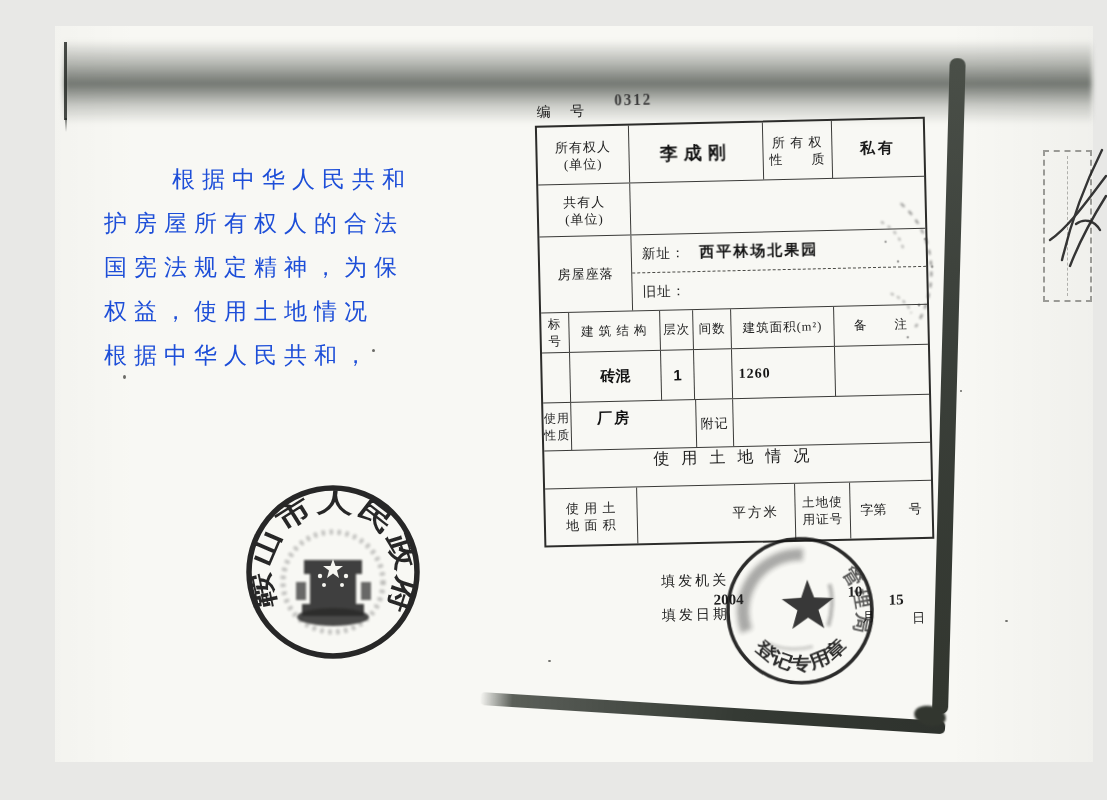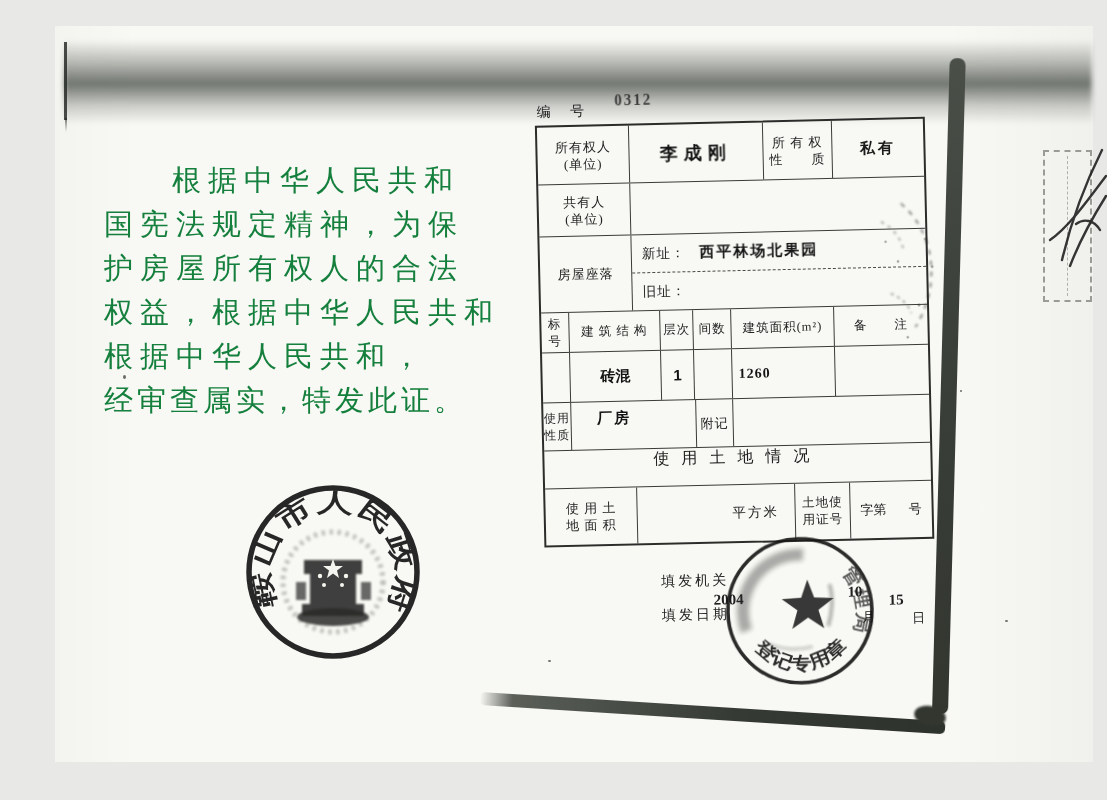--- a/index.html
+++ b/index.html
@@ -56,22 +56,22 @@
     border:2px dashed #9a9a96;
   }
   .nextpage-box::after{
     content:""; position:absolute; left:22px; top:4px; bottom:4px; width:0;
     border-left:1.5px dashed #b0b0ac;
   }
   .signature-svg{ position:absolute; left:1040px; top:128px; }
   
   .preamble{
     position:absolute; left:104px; top:158px; width:358px;
-    font-size:29px; line-height:44px; letter-spacing:7px; font-weight:500;
-    color:#15803d;
+    font-size:23px; line-height:44px; letter-spacing:7px; font-weight:500;
+    color:#1d4ed8;
   }
   .preamble .line{ white-space:nowrap; }
   .preamble .line.first{ text-indent:68px; }
   .preamble .line.last{ letter-spacing:4px; }
   .gov-seal-svg{ position:absolute; left:226px; top:464px; }
   
   .cert{
     position:absolute; left:520px; top:88px; width:430px; height:640px;
     transform:rotate(-1.3deg); transform-origin:0 0;
   }
@@ -153,25 +153,24 @@
   <g fill="none" stroke="#1c1c1c" stroke-width="2.4" stroke-linecap="round" opacity="0.88" filter="blur(0.2px)">
     <path d="M22,132 C30,98 44,58 62,22"></path>
     <path d="M10,112 C28,100 48,72 66,48"></path>
     <path d="M30,138 C40,112 56,84 66,68"></path>
     <path d="M36,96 C44,90 54,92 60,102"></path>
   </g>
 </svg>
 
 <div class="preamble">
   <div class="line first">根据中华人民共和</div>
+  <div class="line">护房屋所有权人的合法</div>
   <div class="line">国宪法规定精神，为保</div>
-  <div class="line">护房屋所有权人的合法</div>
-  <div class="line">权益，根据中华人民共和</div>
+  <div class="line">权益，使用土地情况</div>
   <div class="line">根据中华人民共和，</div>
-  <div class="line last">经审查属实，特发此证。</div>
 </div>
 
 <svg class="gov-seal-svg" width="215" height="215" viewBox="0 0 215 215">
   <defs>
     <path id="govArc" d="M 52,141 A 63 63 0 1 1 162,141" fill="none"></path>
   </defs>
   <g opacity="0.92" filter="blur(0.5px)">
     <circle cx="107" cy="108" r="84" fill="none" stroke="#161616" stroke-width="5.5"></circle>
     <circle cx="107" cy="118" r="50" fill="none" stroke="#222" stroke-width="5" stroke-dasharray="3 5" opacity="0.35" filter="blur(1.5px)"></circle>
     <g filter="blur(1.1px)">

